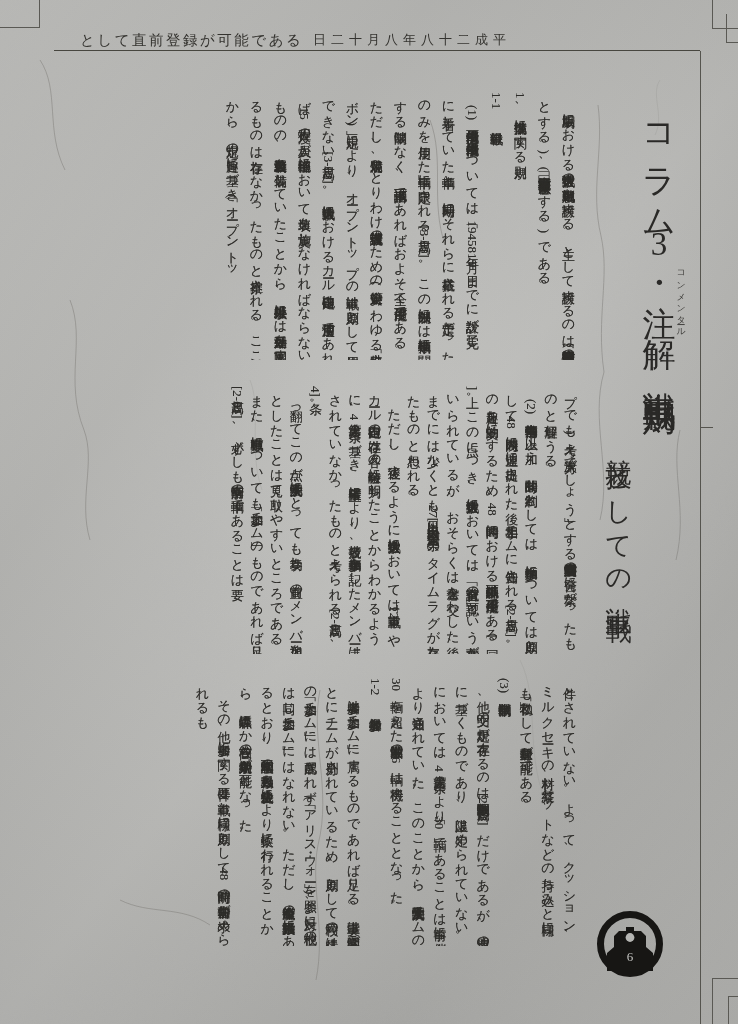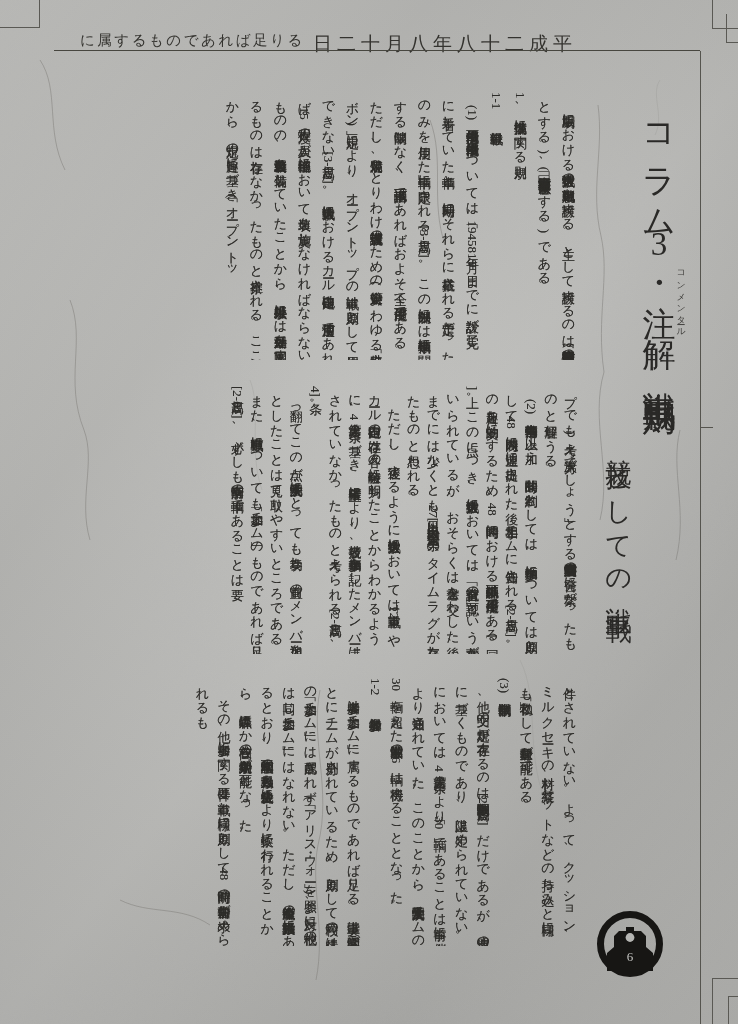--- a/index.html
+++ b/index.html
@@ -7,21 +7,21 @@
     position:relative;width:738px;height:1024px;overflow:hidden;
     background:
       radial-gradient(ellipse 120% 90% at 46% 38%, rgba(255,255,255,0.10), rgba(0,0,0,0.10) 95%),
       linear-gradient(128deg,#c0c0bd 0%,#b4b4b1 28%,#bdbdba 52%,#aeaeab 78%,#b8b8b5 100%);
     font-family:"Liberation Serif","DejaVu Serif",serif;
     color:#2c2b29;
   }
   .texture{position:absolute;inset:0;pointer-events:none;}
   
   .masthead-left{position:absolute;left:80px;top:31px;font-size:14.5px;letter-spacing:2.5px;color:#34332f;}
-  .masthead-right{position:absolute;left:313px;top:31px;font-size:19px;letter-spacing:5px;color:#34332f;}
+  .masthead-right{position:absolute;left:313px;top:31px;font-size:13px;letter-spacing:5px;color:#34332f;}
   .header-rule{position:absolute;left:54px;top:50px;width:646px;height:1px;background:#47463f;}
   .frame-right{position:absolute;left:700px;top:51px;width:1px;height:973px;background:#55544e;}
   .reg-tick{position:absolute;left:700px;top:427px;width:13px;height:1px;background:#55544e;}
   
   .mark{position:absolute;border-color:#5a5954;border-style:solid;border-width:0;}
   .mark-tl{left:0;top:0;width:39px;height:27px;border-right-width:1px;border-bottom-width:1px;}
   .mark-tr1{left:712px;top:0;width:26px;height:28px;border-left-width:1px;border-bottom-width:1px;}
   .mark-tr2{left:726px;top:14px;width:12px;height:28px;border-left-width:1px;border-bottom-width:1px;}
   .mark-br1{left:712px;top:978px;width:26px;height:46px;border-left-width:1px;border-top-width:1px;}
   .mark-br2{left:728px;top:996px;width:10px;height:28px;border-left-width:1px;border-top-width:1px;}
@@ -73,21 +73,21 @@
       <path d="M660,80 C650,95 665,115 655,135"></path>
     </g>
   </svg>
 
   <div class="mark mark-tl"></div>
   <div class="mark mark-tr1"></div>
   <div class="mark mark-tr2"></div>
   <div class="mark mark-br1"></div>
   <div class="mark mark-br2"></div>
 
-  <div class="masthead-left">に属するものであれば足りる</div>
+  <div class="masthead-left">として直前登録が可能である</div>
   <div class="masthead-right">日二十月八年八十二成平</div>
   <div class="header-rule"></div>
   <div class="frame-right"></div>
   <div class="reg-tick"></div>
 
   <div class="title-block">
     <span class="title-main"><span>コラム3・</span><ruby><span>注解</span><rt>コンメンタール</rt></ruby>　<span>戦車戦規則</span></span>
     <span class="title-sub">競技としての戦車戦</span>
   </div>
 

